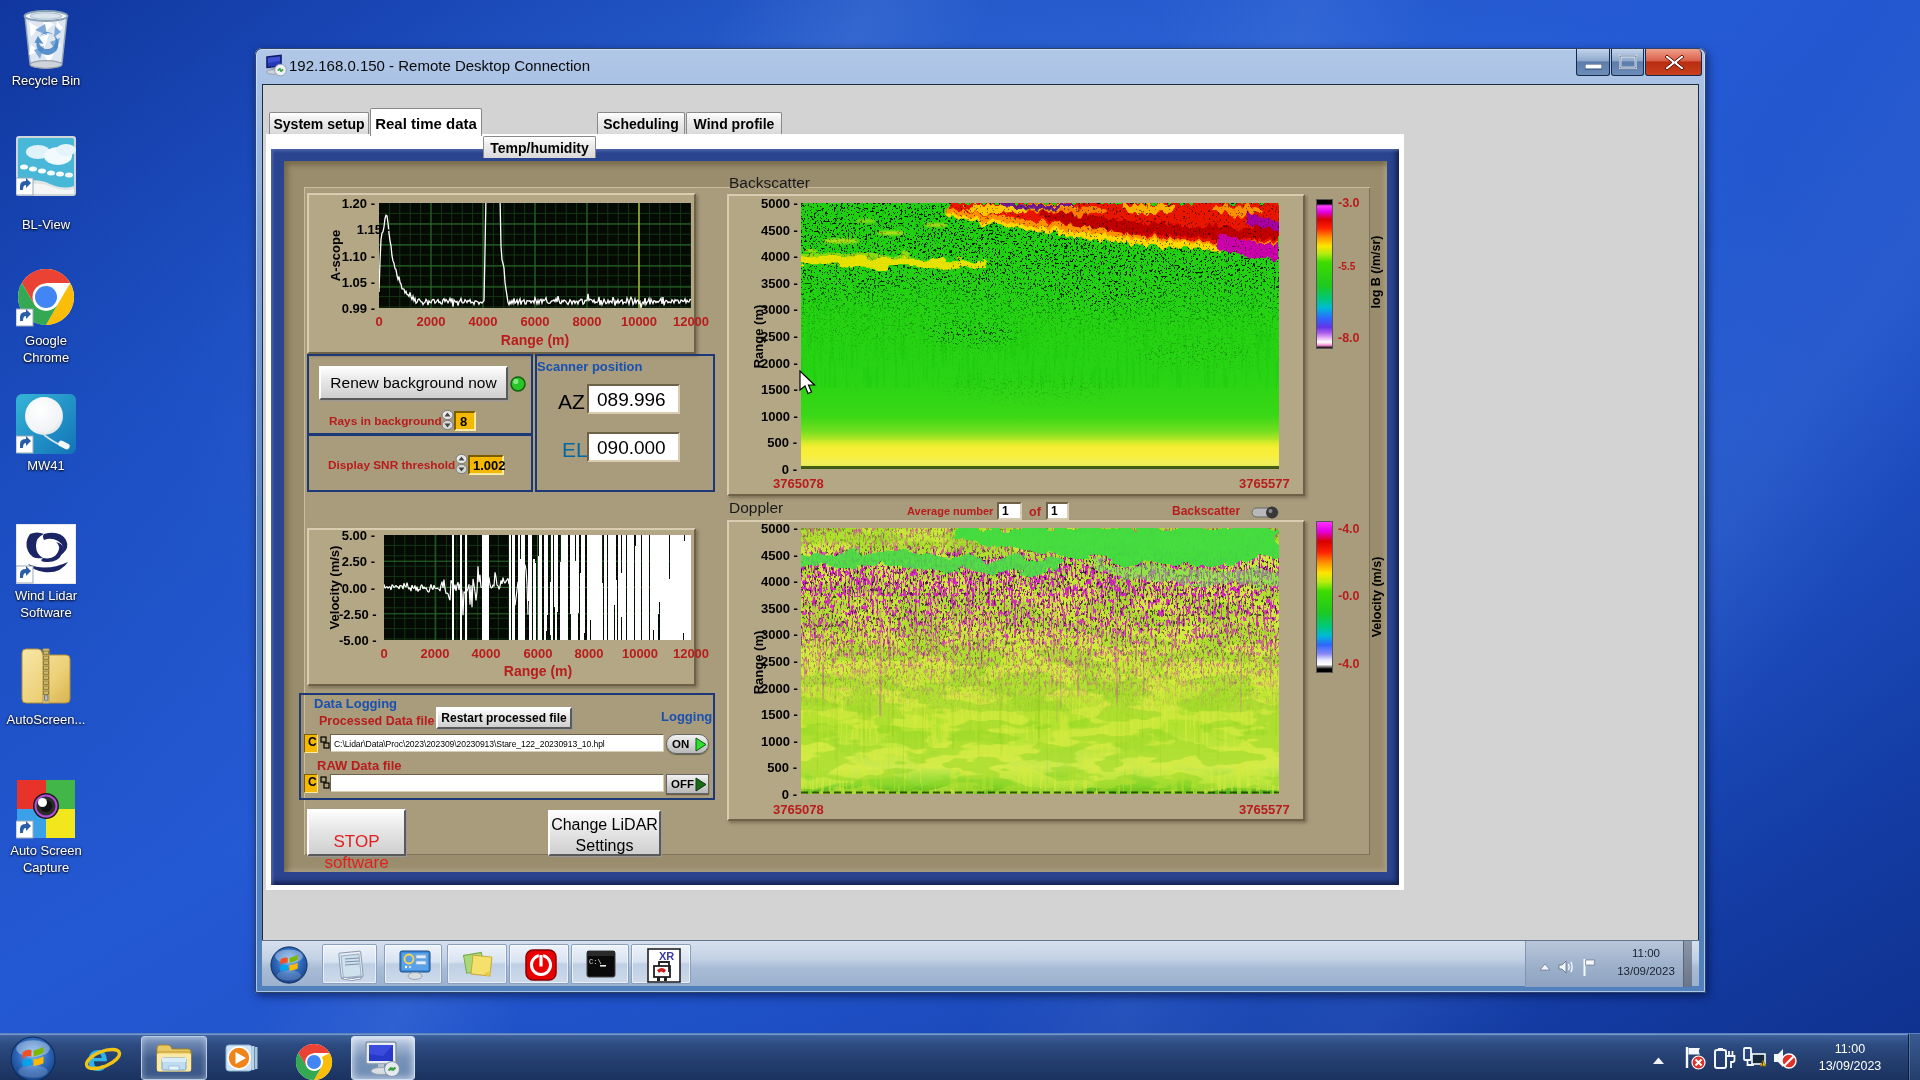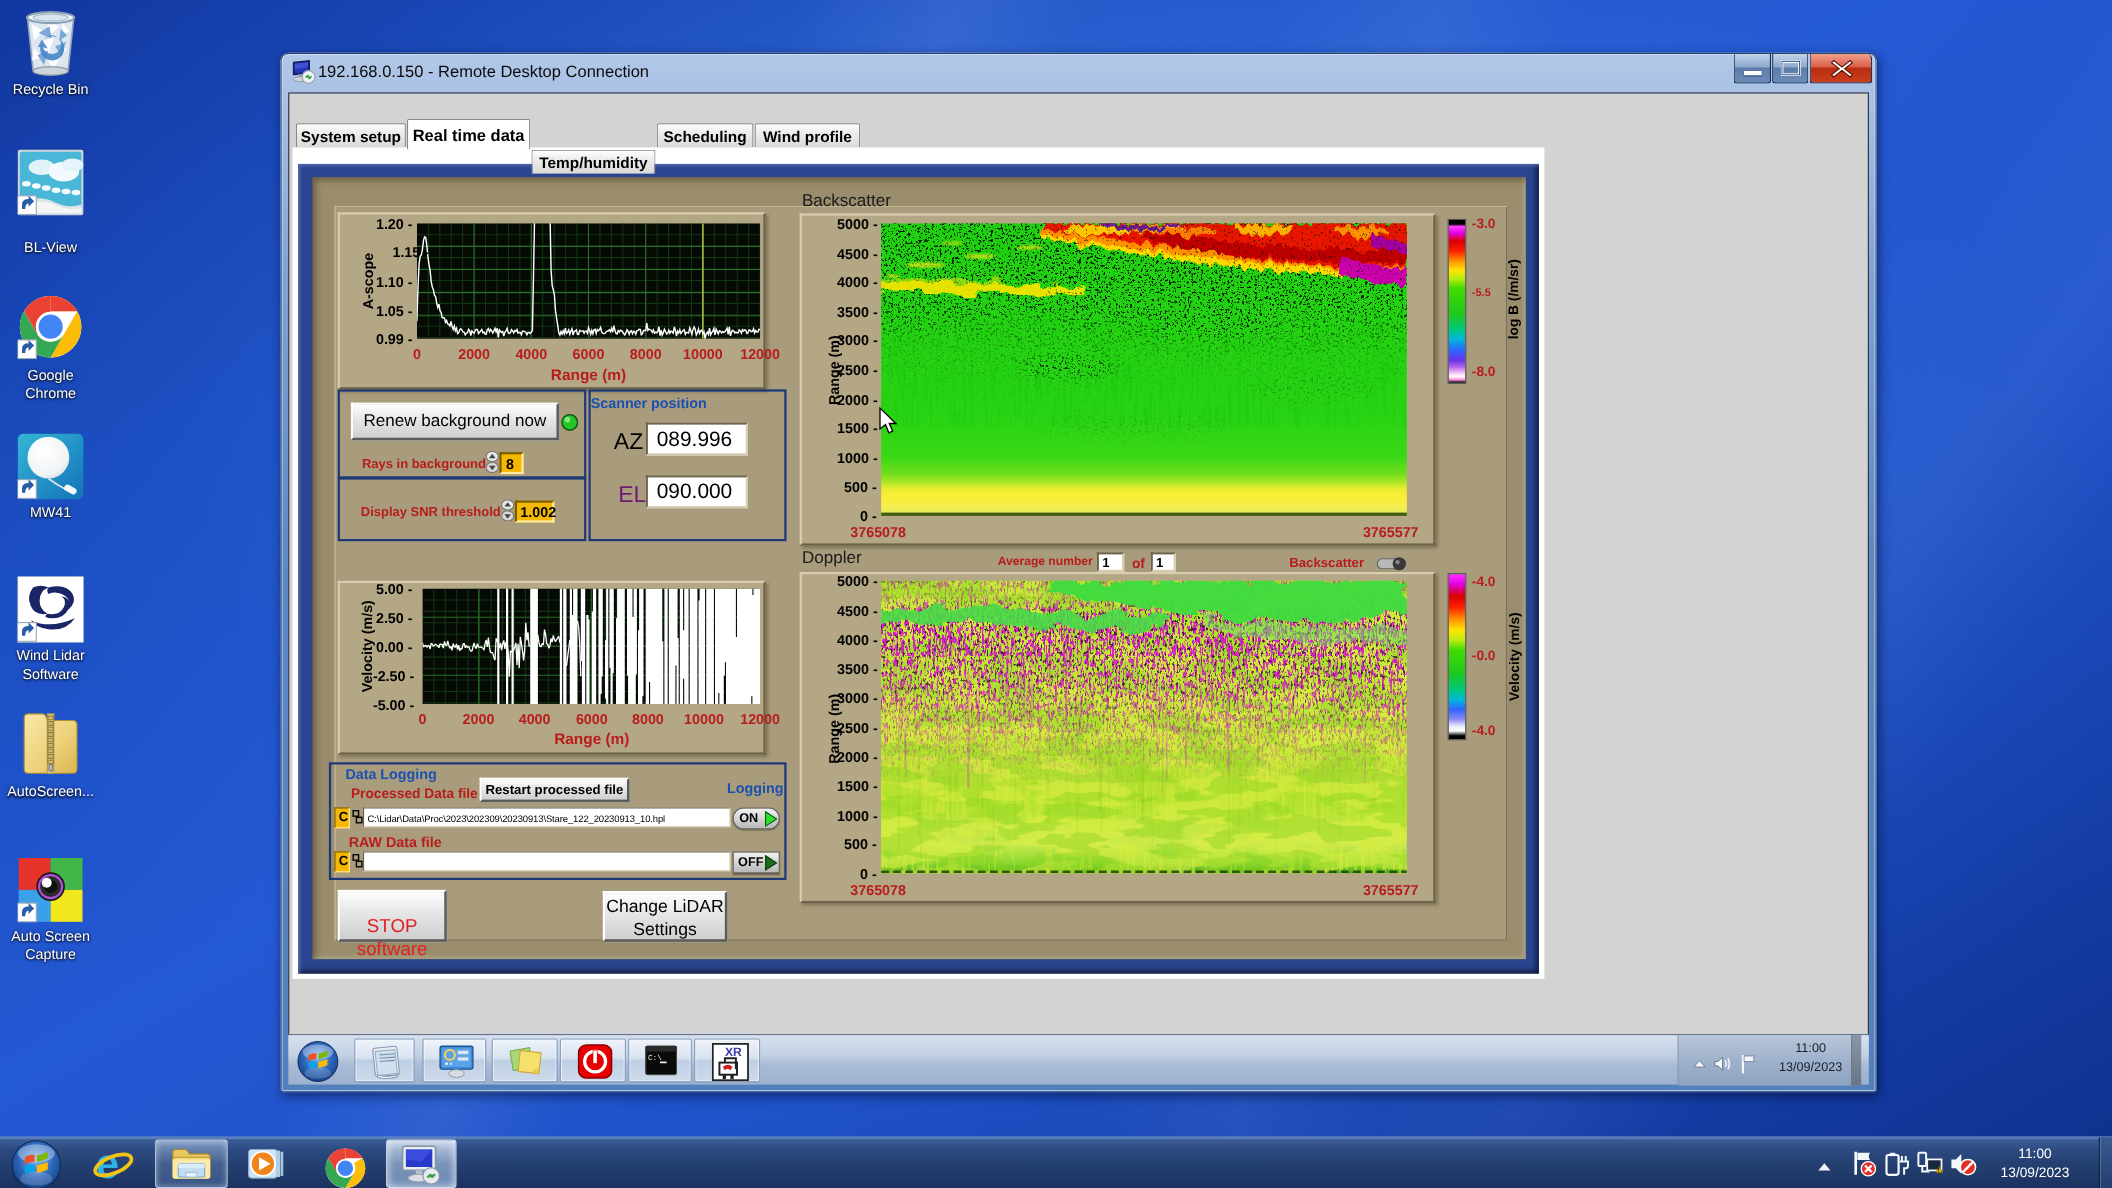--- a/index.html
+++ b/index.html
@@ -266,21 +266,21 @@
 <ellipse cx="6.5" cy="5" rx="5.5" ry="4.6" fill="#e8e8e8" stroke="#777" stroke-width="1"></ellipse>
 <ellipse cx="6.5" cy="15" rx="5.5" ry="4.6" fill="#d8d8d8" stroke="#777" stroke-width="1"></ellipse>
 <path d="M3.5 6.5 L6.5 2.5 L9.5 6.5 Z" fill="#444"></path>
 <path d="M3.5 13.5 L6.5 17.5 L9.5 13.5 Z" fill="#444"></path>
 </svg></div>
     <div class="amber" style="left:205px;top:370px;width:36px;height:20px;padding-left:3px;line-height:17px;">1.002</div>
 
     <div class="bluelab" style="left:274px;top:274px;">Scanner position</div>
     <div class="abs" style="left:295px;top:305px;font-size:21px;color:#000;">AZ</div>
     <div class="wfield" style="left:324px;top:299px;width:93px;height:30px;font-size:19px;padding:3px 0 0 8px;">089.996</div>
-    <div class="abs" style="left:299px;top:353px;font-size:21px;color:#701a75;">EL</div>
+    <div class="abs" style="left:299px;top:353px;font-size:21px;color:#0369a1;">EL</div>
     <div class="wfield" style="left:324px;top:347px;width:93px;height:30px;font-size:19px;padding:3px 0 0 8px;">090.000</div>
 
     <div class="bluebox" style="left:36px;top:608px;width:416px;height:107px;"></div>
     <div class="bluelab" style="left:51px;top:611px;">Data Logging</div>
     <div class="blab" style="left:56px;top:629px;font-size:12.5px;">Processed Data file</div>
     <div class="btn3d" style="left:173px;top:622px;width:136px;height:22px;font-size:12px;font-weight:bold;line-height:18px;white-space:nowrap;">Restart processed file</div>
     <div class="bluelab" style="left:398px;top:624px;">Logging</div>
     <div class="amber" style="left:41px;top:649px;width:14px;height:19px;font-size:12px;padding-left:3px;line-height:15px;border-width:1px;border-color:#7a5c00 #ffe9a0 #ffe9a0 #7a5c00;">C</div>
     <svg class="abs" style="left:57px;top:651px" width="10" height="14" viewBox="0 0 10 14">
         <rect x="1" y="1" width="5" height="5" fill="none" stroke="#000" stroke-width="1.2"></rect>

